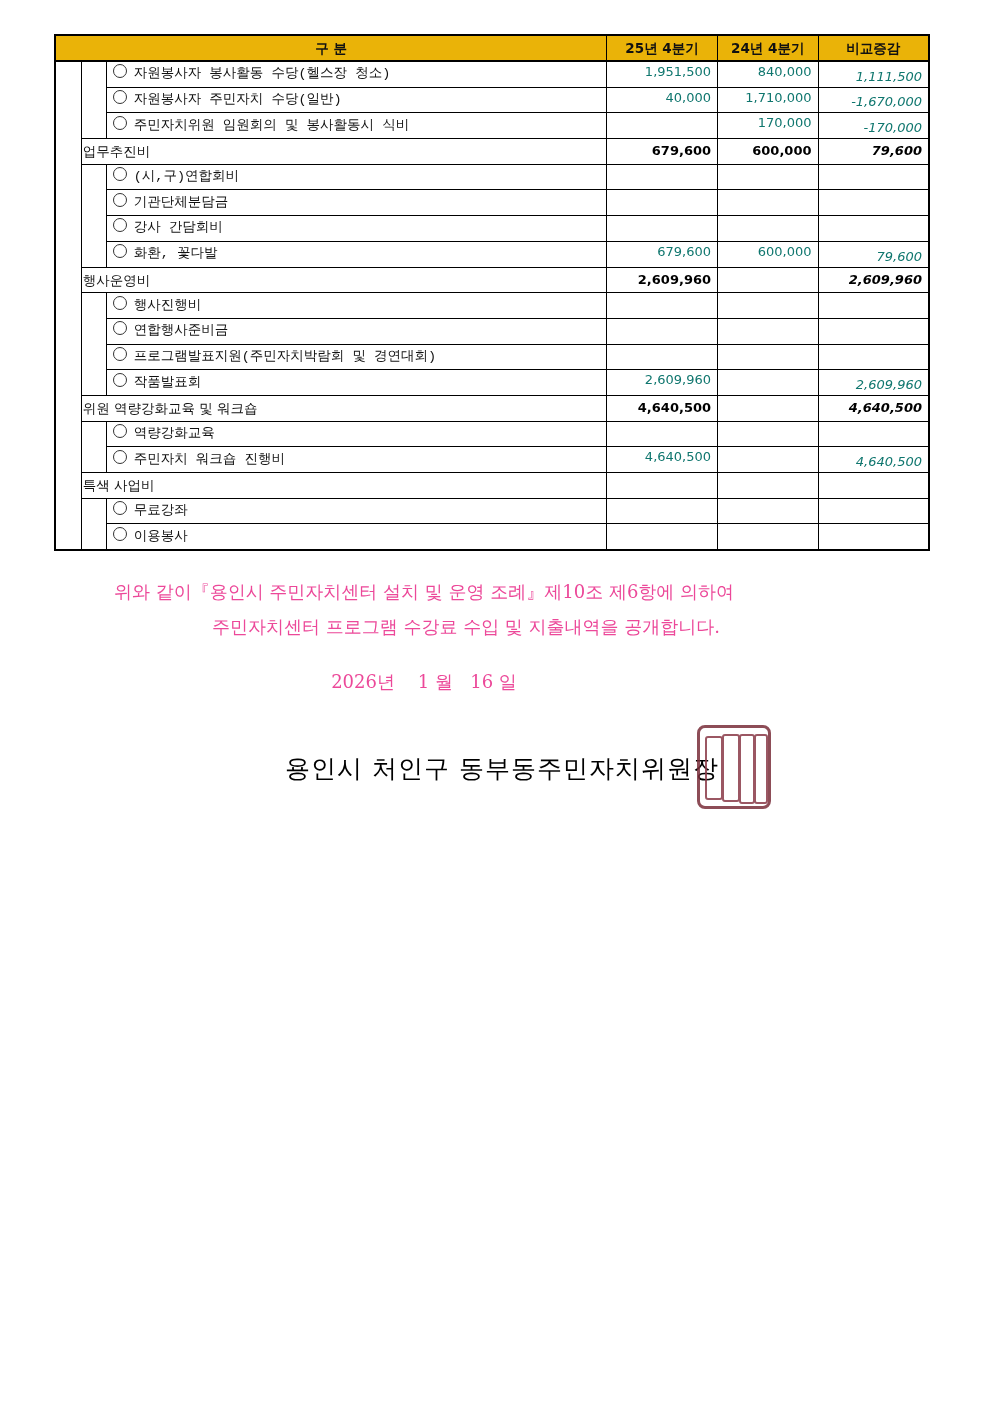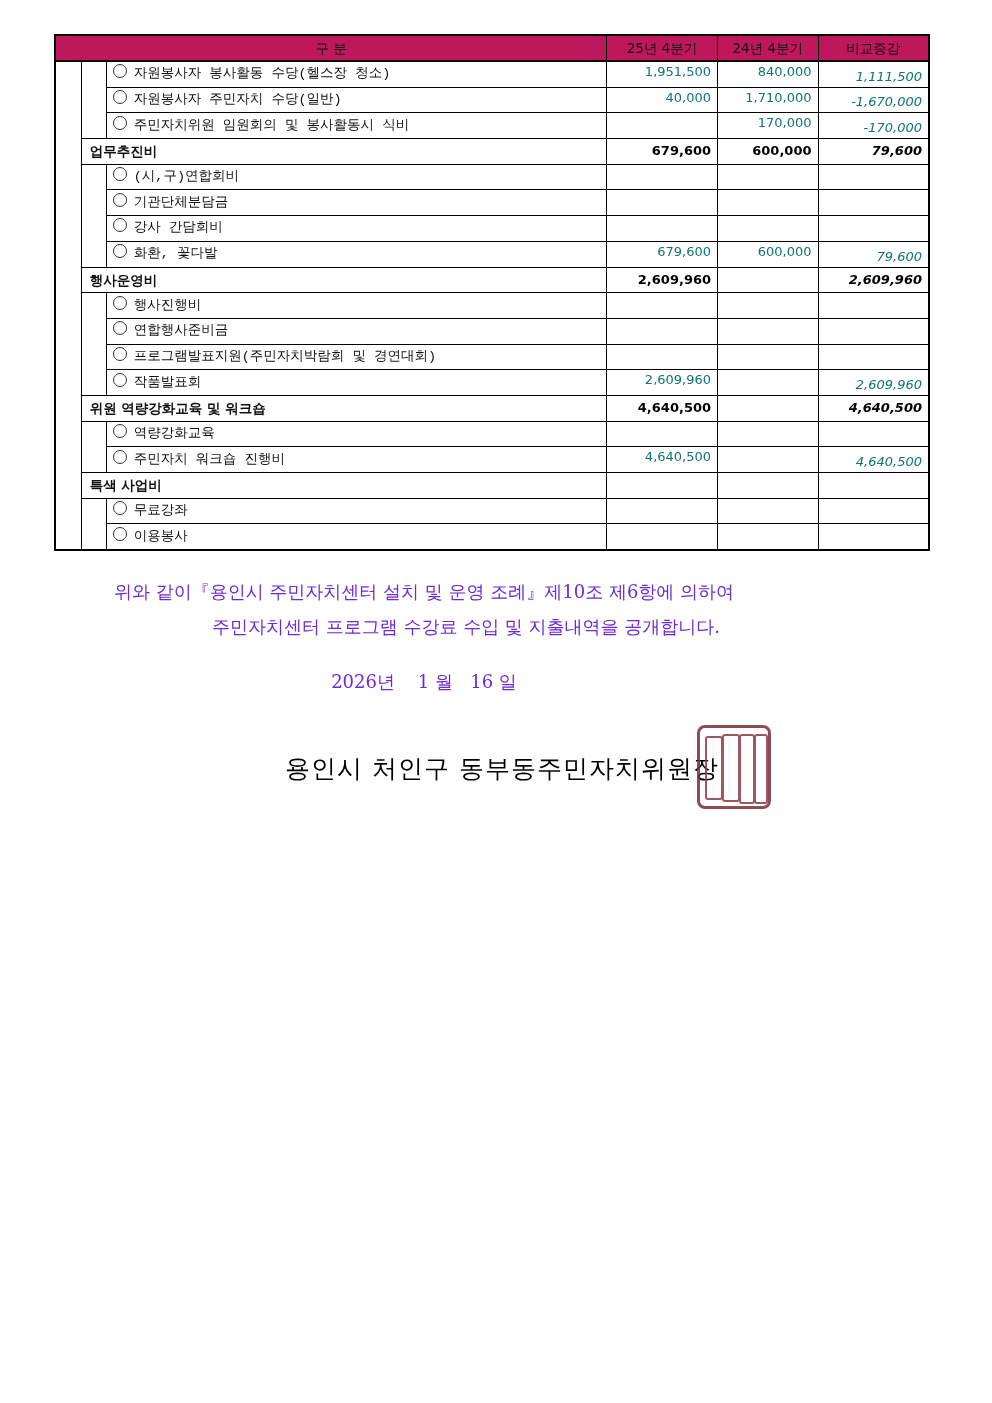--- a/index.html
+++ b/index.html
@@ -8,39 +8,39 @@
     position: absolute; left: 54px; top: 34px; width: 876px;
     border-collapse: collapse; table-layout: fixed;
     border: 2px solid #000;
     font-size: 13.5px;
   }
   table.budget td, table.budget th {
     border: 1px solid #000; padding: 0 6px; height: 24.7px; line-height: 20px;
     white-space: nowrap; overflow: hidden;
   }
   table.budget thead th {
-    background: #be185d; font-weight: normal; text-align: center; height: 24px;
+    background: #eab308; font-weight: bold; text-align: center; height: 24px;
     border-bottom: 2px solid #000;
   }
   .col-a { width: 25px; }
   .col-b { width: 24px; }
   .col-c { width: 478px; }
   .col-d { width: 106px; }
   .col-e { width: 96px; }
   .col-f { width: 106px; }
   td.pad { padding: 0; }
   td.num { text-align: right; vertical-align: top; padding-top: 1px; font-size: 13px; color: #0f766e; }
   td.num.bot { vertical-align: bottom; padding-bottom: 0; font-style: italic; }
   tr.cat td.num { font-weight: bold; color: #000; vertical-align: middle; }
-  tr.cat td.label { font-weight: bold; padding-left: 8px; }
+  tr.cat td.label { font-weight: normal; padding-left: 1px; }
   td.item { padding-left: 22px; font-family: Liberation Mono, monospace; }
   .circ { display: inline-block; width: 12px; height: 12px; border: 1px solid #333; border-radius: 50%; vertical-align: -1px; margin-right: 7px; }
   .notice {
     position: absolute; left: 0; width: 848px; text-align: center;
-    font-family: "DejaVu Serif", "Liberation Serif", serif; font-size: 18px; color: #6d28d9;
+    font-family: "DejaVu Serif", "Liberation Serif", serif; font-size: 18px; color: #ec4899;
   }
   .sig {
     position: absolute; left: 0; width: 992px; text-align: center; top: 752px;
     font-family: "DejaVu Serif", "Liberation Serif", serif; font-size: 25px; color: #000; letter-spacing: 1px; padding-left: 6px;
   }
   .seal {
     position: absolute; left: 697px; top: 725px; width: 74px; height: 84px;
     border: 3px solid #7a2e3a; border-radius: 8px; box-sizing: border-box;
     opacity: 0.85;
   }

